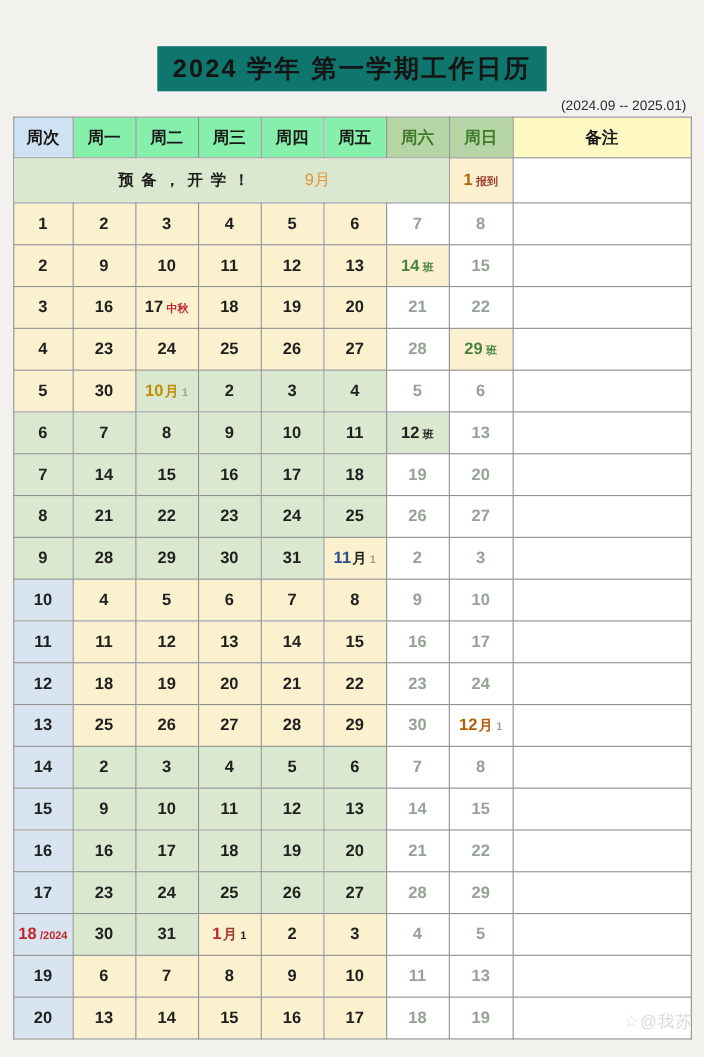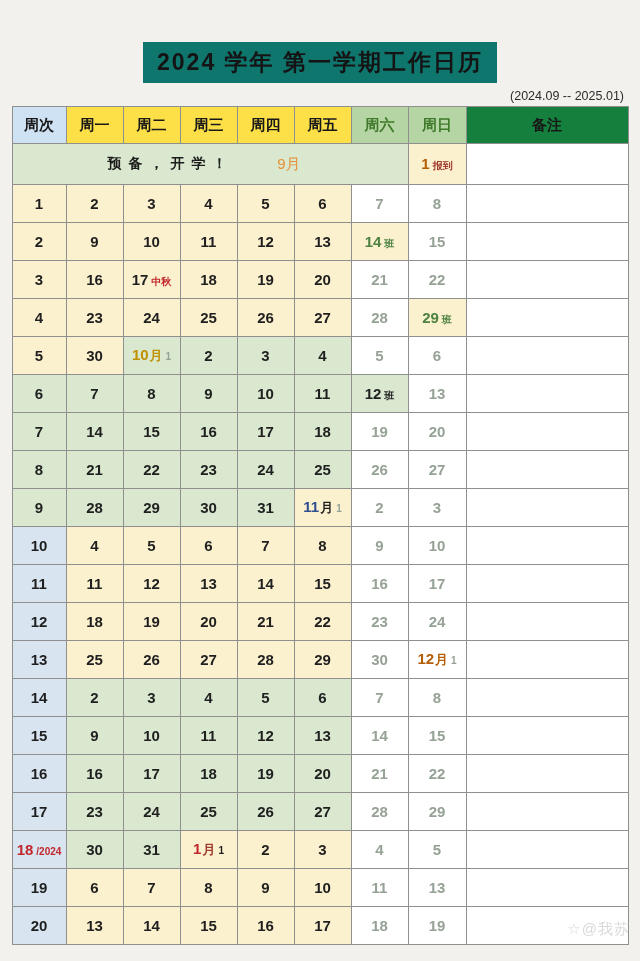--- a/index.html
+++ b/index.html
@@ -5,23 +5,23 @@
   html,body{margin:0;padding:0;}
   body{width:640px;height:961px;background:#f3f1ed;font-family:"Liberation Sans","DejaVu Sans",sans-serif;position:relative;overflow:hidden;}
   .title-wrap{padding-top:42px;text-align:center;}
   .title{display:inline-block;background:#0f766e;color:#141414;font-size:23px;font-weight:bold;letter-spacing:2px;padding:5px 14px;}
   .subtitle{text-align:right;padding-right:16px;font-size:12.5px;color:#2b2b2b;margin-top:6px;margin-bottom:3px;}
   table{border-collapse:collapse;table-layout:fixed;width:616px;margin:0 auto;border:1px solid #d946ef;background:#fff;}
   th,td{border:1px solid #8f8f8f;text-align:center;vertical-align:middle;padding:0;overflow:hidden;}
   thead th{height:36px;font-size:15px;font-weight:bold;color:#181818;}
   tbody td{height:37px;}
   .h-blue{background:#cfe2f3;}
-  .h-cream{background:#fde047;}
+  .h-cream{background:#86efac;}
   .h-green{background:#b5d6a4;}
-  .h-peach{background:#15803d;}
+  .h-peach{background:#fef9c3;}
   .c-y{background:#fbf1ce;}
   .c-g{background:#d9e8ce;}
   .c-w{background:#ffffff;}
   .c-b{background:#d8e4f0;}
   .f-k{color:#1f1f1f;}
   .f-gr{color:#96a295;}
   .f-grn{color:#4c8140;}
   .f-red{color:#c1272d;}
   .f-org{color:#bf9000;}
   .f-brn{color:#b45f06;}

